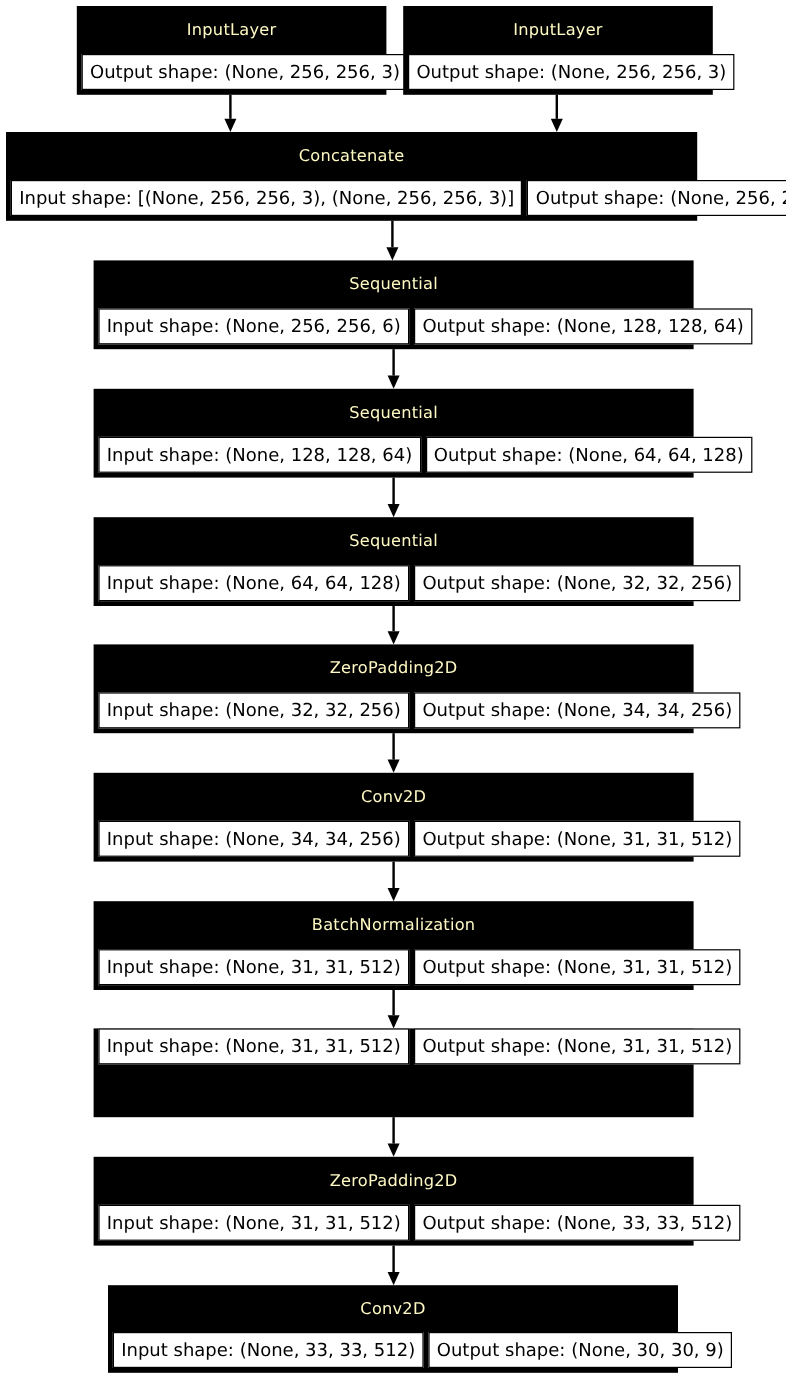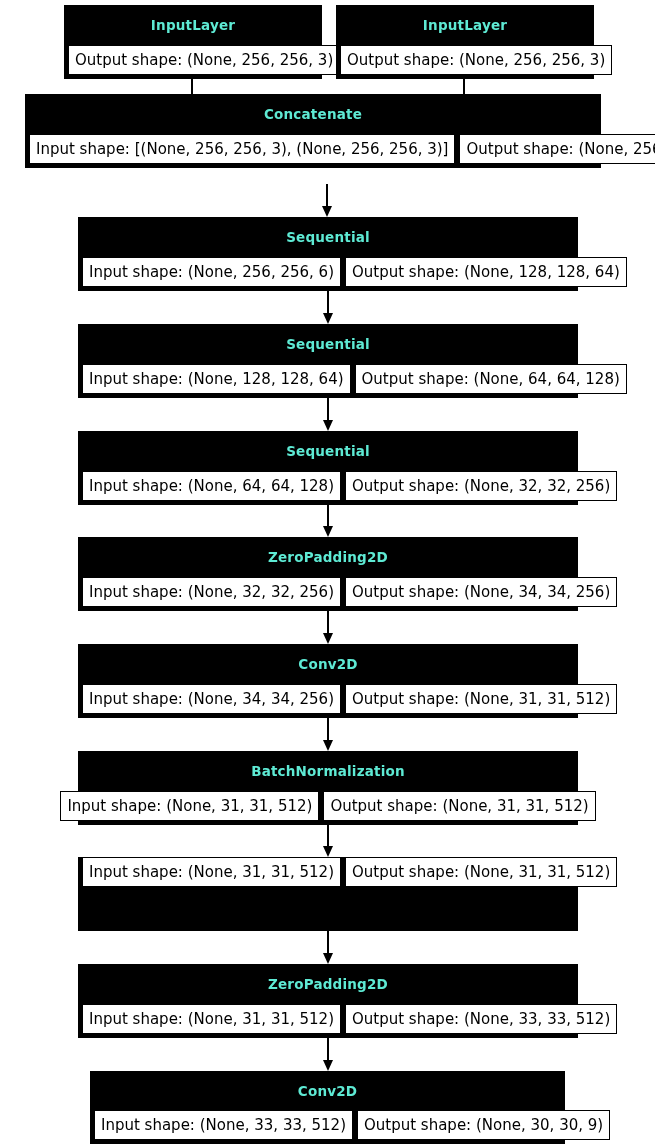--- a/index.html
+++ b/index.html
@@ -18,22 +18,22 @@
     box-sizing:border-box;
     display:flex;
     flex-direction:column;
     padding:0 4px 4px 4px;
   }
   .node-title {
     flex:1;
     display:flex;
     align-items:center;
     justify-content:center;
-    color:#5eead4;
-    font-weight:bold;
+    color:#fef9c3;
+    font-weight:normal;
     font-size:13.5px;
     letter-spacing:0.2px;
   }
   .node-body {
     height:30px;
     display:flex;
     gap:4px;
   }
   .cell {
     flex:1 1 auto;
@@ -92,21 +92,21 @@
 
   <div class="arrow" style="left:186px; top:79px; height:31px;">
       <div class="arrow-line"></div>
       <div class="arrow-head"></div>
     </div>
   <div class="arrow" style="left:458px; top:79px; height:31px;">
       <div class="arrow-line"></div>
       <div class="arrow-head"></div>
     </div>
 
-  <div class="node" style="left:5px; top:94px; width:576px;margin-left:20px;">
+  <div class="node" style="left:5px; top:110px; width:576px;">
     <div class="node-title">Concatenate</div>
     <div class="node-body">
       <div class="cell">
         <span class="lbl">Input shape:</span>
           <span class="val">[(None, 256, 256, 3), (None, 256, 256, 3)]</span>
       </div>
       <div class="cell">
         <span class="lbl">Output shape:</span>
           <span class="val">(None, 256, 256, 6)</span>
       </div>
@@ -206,21 +206,21 @@
           <span class="val">(None, 31, 31, 512)</span>
       </div>
     </div>
   </div>
 
   <div class="arrow" style="left:322px; top:718px; height:33px;">
       <div class="arrow-line"></div>
       <div class="arrow-head"></div>
     </div>
 
-  <div class="node" style="left:78px; top:751px; width:500px;align-items:center;">
+  <div class="node" style="left:78px; top:751px; width:500px;">
     <div class="node-title">BatchNormalization</div>
     <div class="node-body">
       <div class="cell">
         <span class="lbl">Input shape:</span>
           <span class="val">(None, 31, 31, 512)</span>
       </div>
       <div class="cell">
         <span class="lbl">Output shape:</span>
           <span class="val">(None, 31, 31, 512)</span>
       </div>

